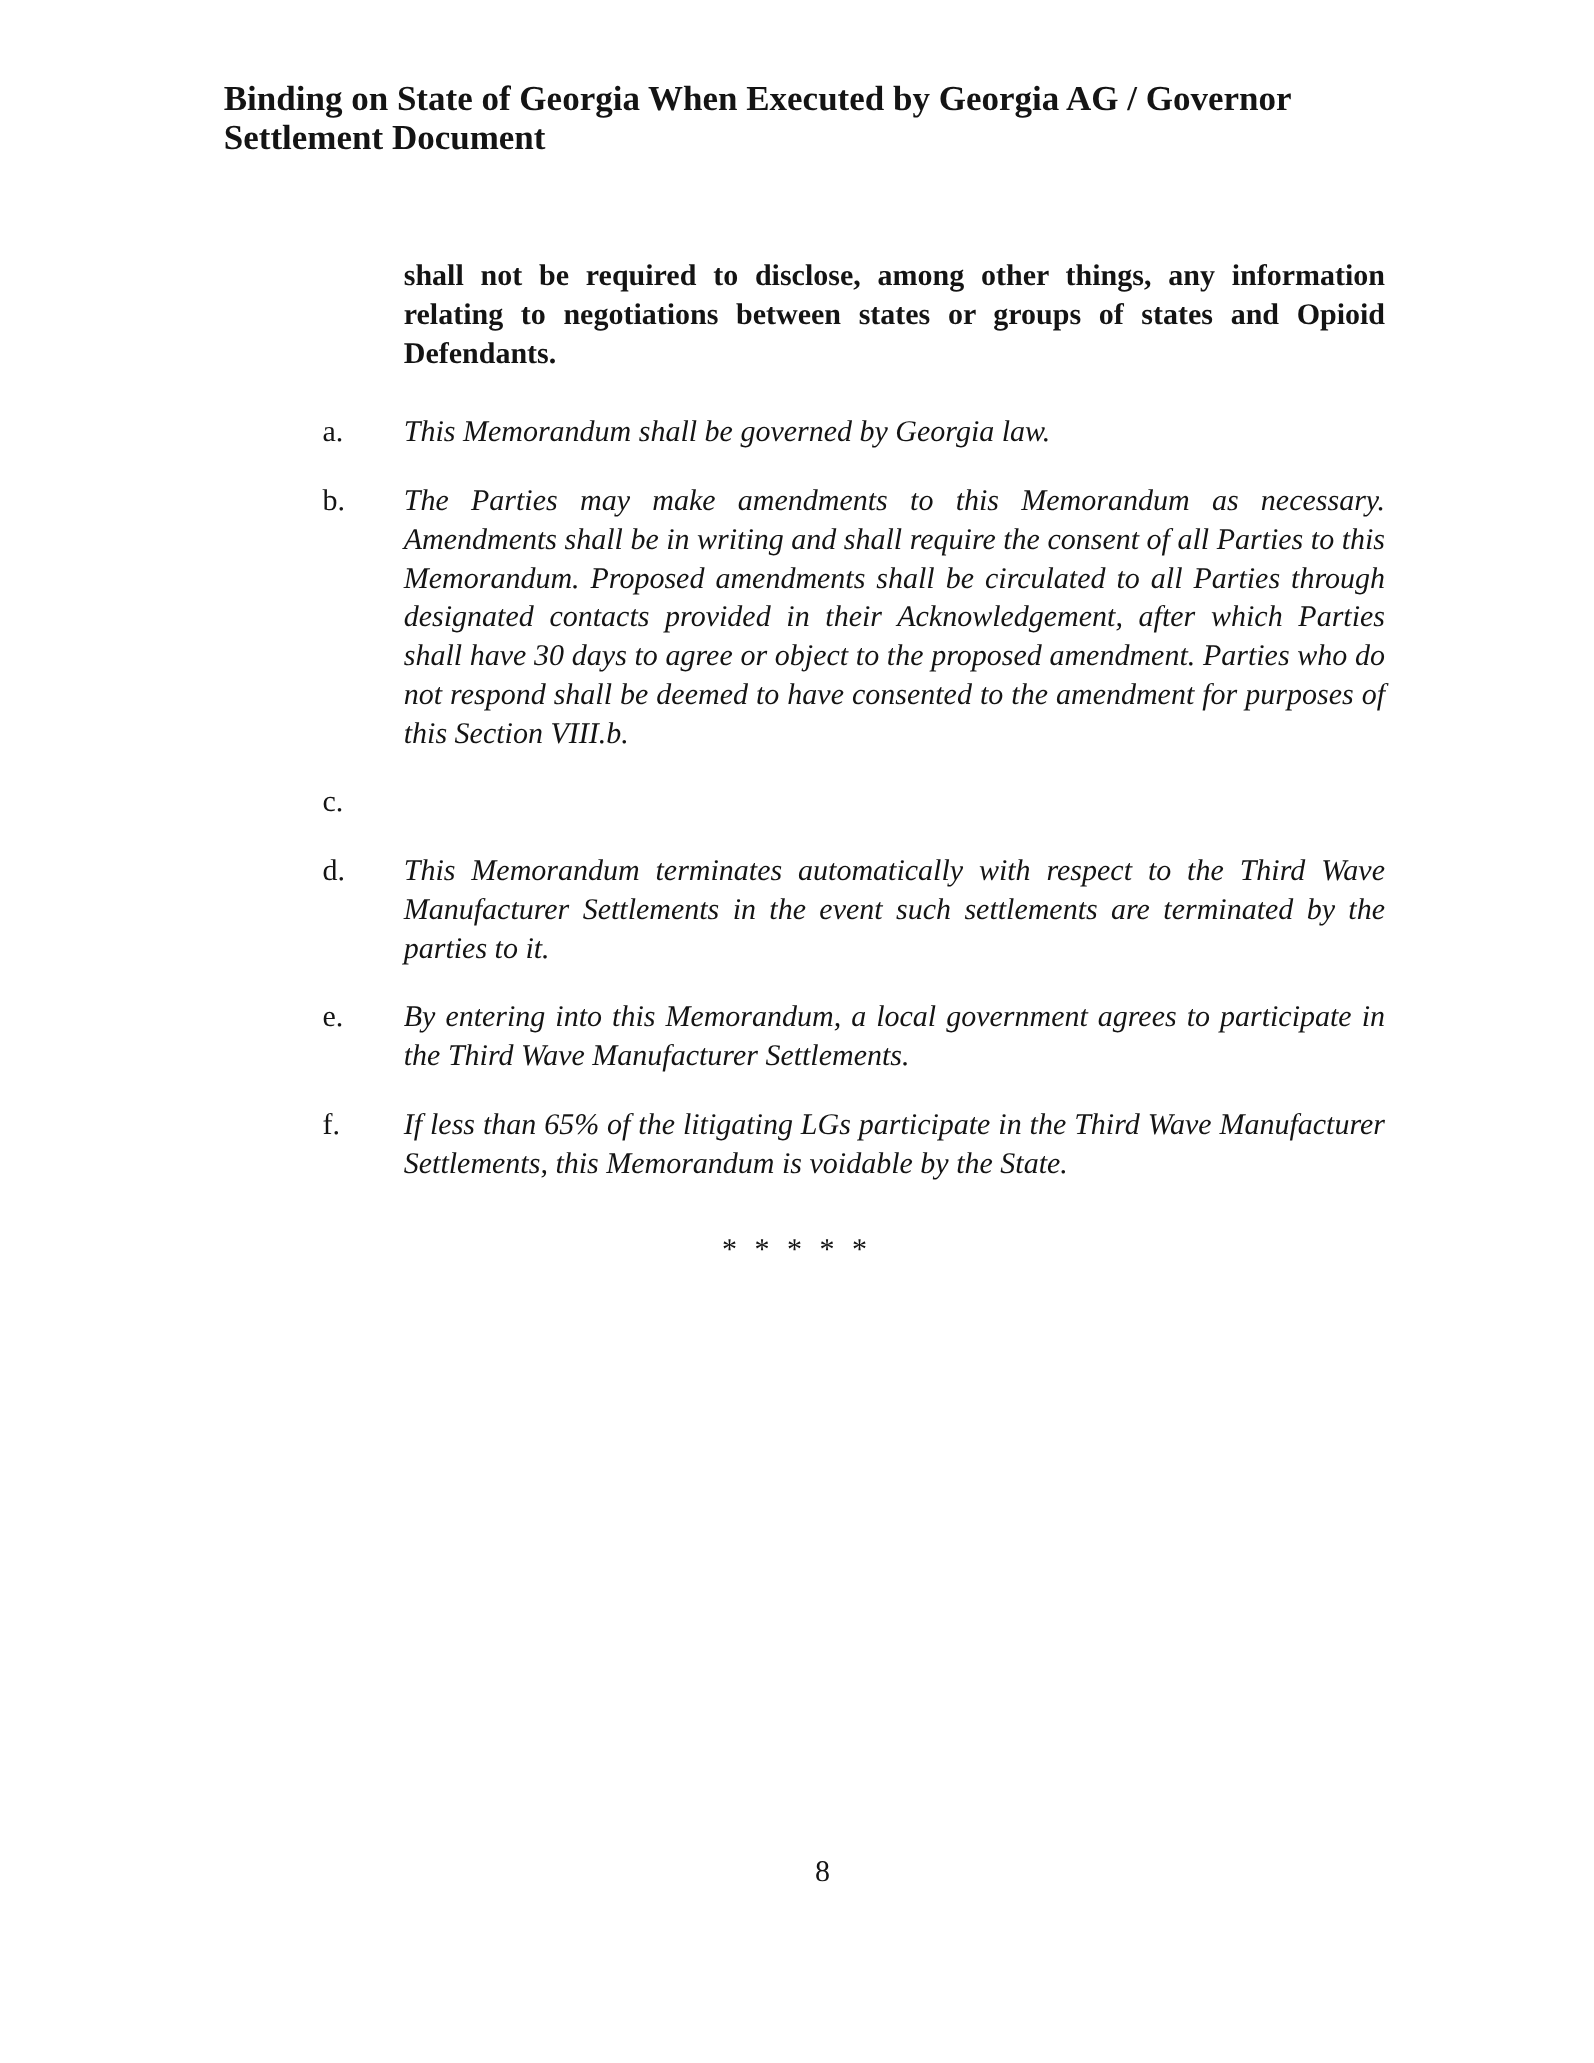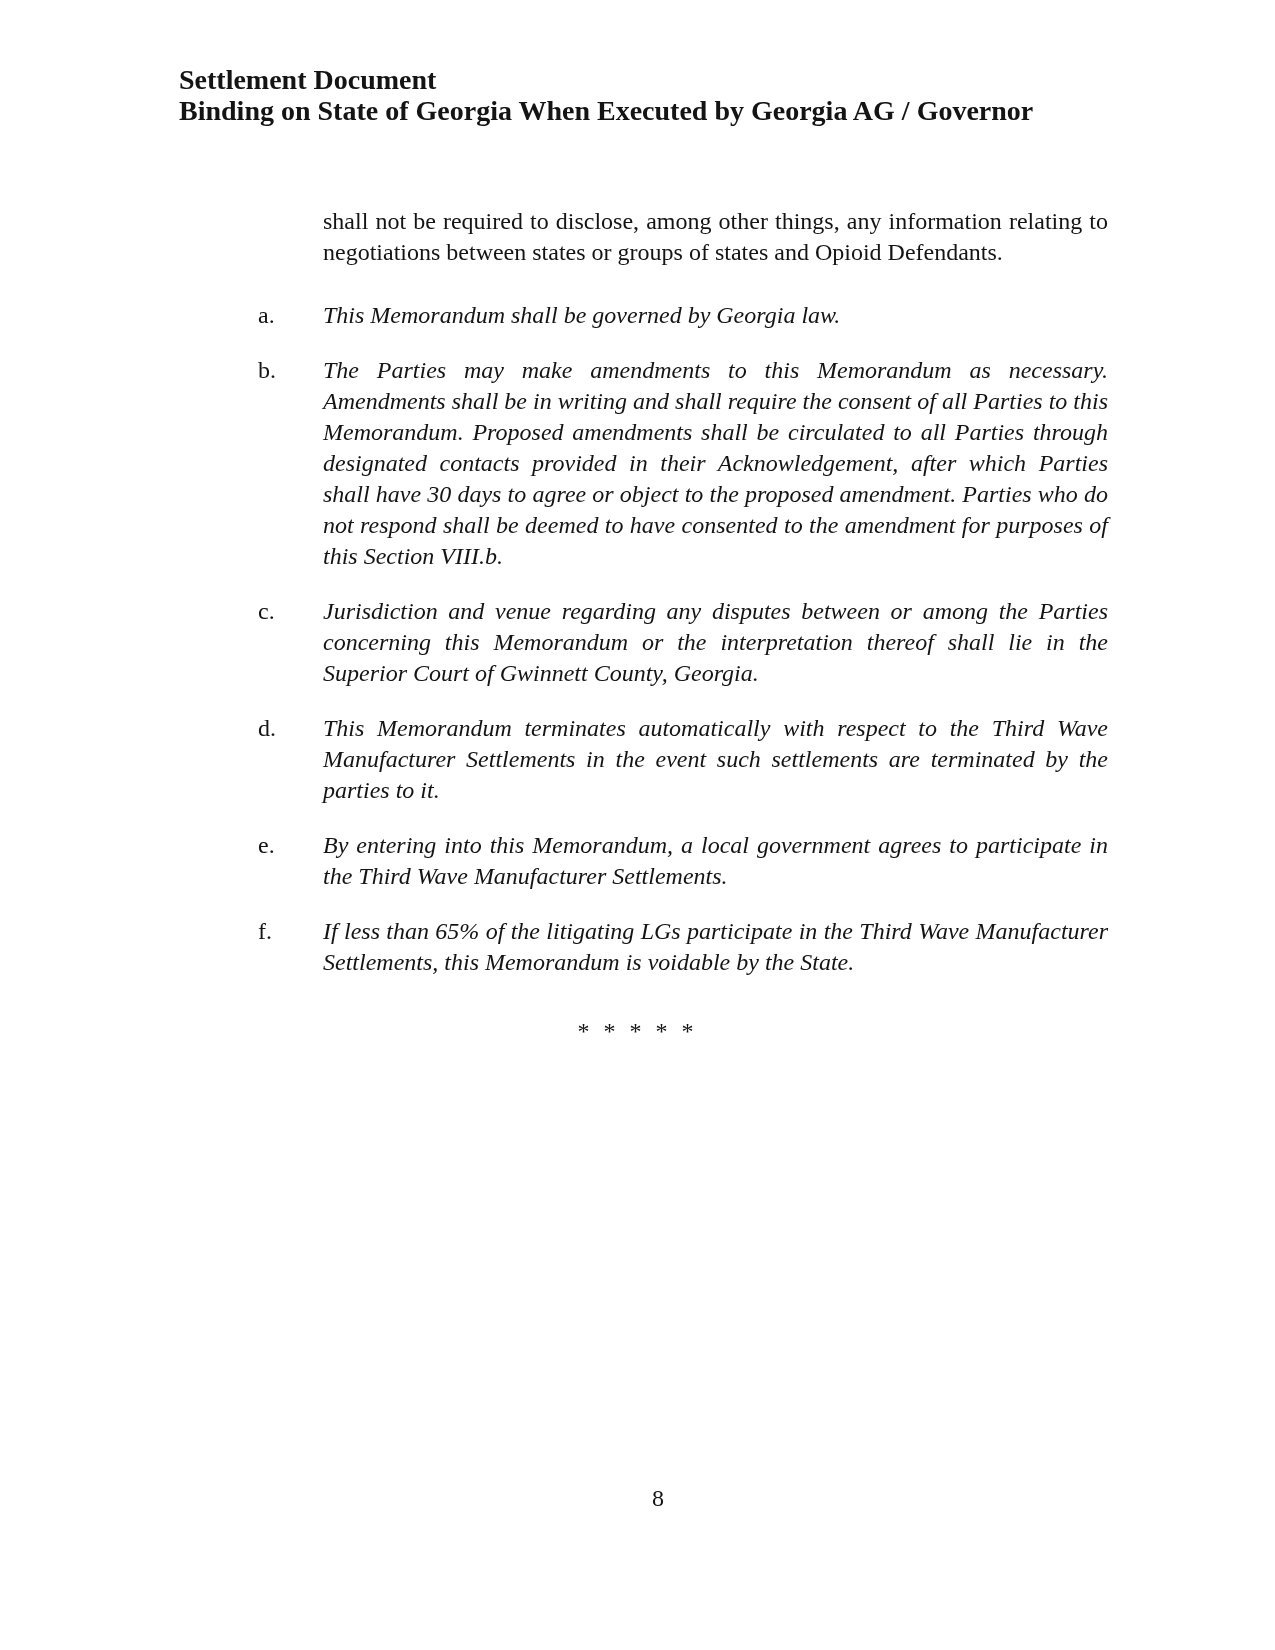--- a/index.html
+++ b/index.html
@@ -30,20 +30,21 @@
   .flow {
     position: absolute;
     top: 206px;
     left: 0;
     width: 1275px;
   }
   .intro {
     margin: 0 0 0 323px;
     width: 785px;
     text-align: justify;
+    font-weight: bold;
   }
   .section-heading {
     margin: 16px 0 0 186px;
   }
   .sec-num {
     display: inline-block;
     width: 64px;
   }
   .items {
     list-style: none;
@@ -75,41 +76,40 @@
     left: 658px;
     transform: translateX(-50%);
   }
 </style>
 </head>
 <body>
 
 <div class="page">
 
   <header class="doc-header">
+    <div>Binding on State of Georgia When Executed by Georgia AG / Governor</div>
     <div>Settlement Document</div>
-    <div>Binding on State of Georgia When Executed by Georgia AG / Governor</div>
   </header>
 
   <main class="flow">
 
     <p class="intro">shall not be required to disclose, among other things, any information relating to negotiations between states or groups of states and Opioid Defendants.</p>
 
 
     <ol class="items">
       <li class="item">
         <span class="item-letter">a.</span>
         <p class="item-text">This Memorandum shall be governed by Georgia law.</p>
       </li>
       <li class="item">
         <span class="item-letter">b.</span>
         <p class="item-text">The Parties may make amendments to this Memorandum as necessary. Amendments shall be in writing and shall require the consent of all Parties to this Memorandum. Proposed amendments shall be circulated to all Parties through designated contacts provided in their Acknowledgement, after which Parties shall have 30 days to agree or object to the proposed amendment. Parties who do not respond shall be deemed to have consented to the amendment for purposes of this Section VIII.b.</p>
       </li>
       <li class="item">
         <span class="item-letter">c.</span>
-        <p class="item-text">Jurisdiction and venue regarding any disputes between or among the Parties concerning this Memorandum or the interpretation thereof shall lie in the Superior Court of Gwinnett County, Georgia.</p>
       </li>
       <li class="item">
         <span class="item-letter">d.</span>
         <p class="item-text">This Memorandum terminates automatically with respect to the Third Wave Manufacturer Settlements in the event such settlements are terminated by the parties to it.</p>
       </li>
       <li class="item">
         <span class="item-letter">e.</span>
         <p class="item-text">By entering into this Memorandum, a local government agrees to participate in the Third Wave Manufacturer Settlements.</p>
       </li>
       <li class="item">

